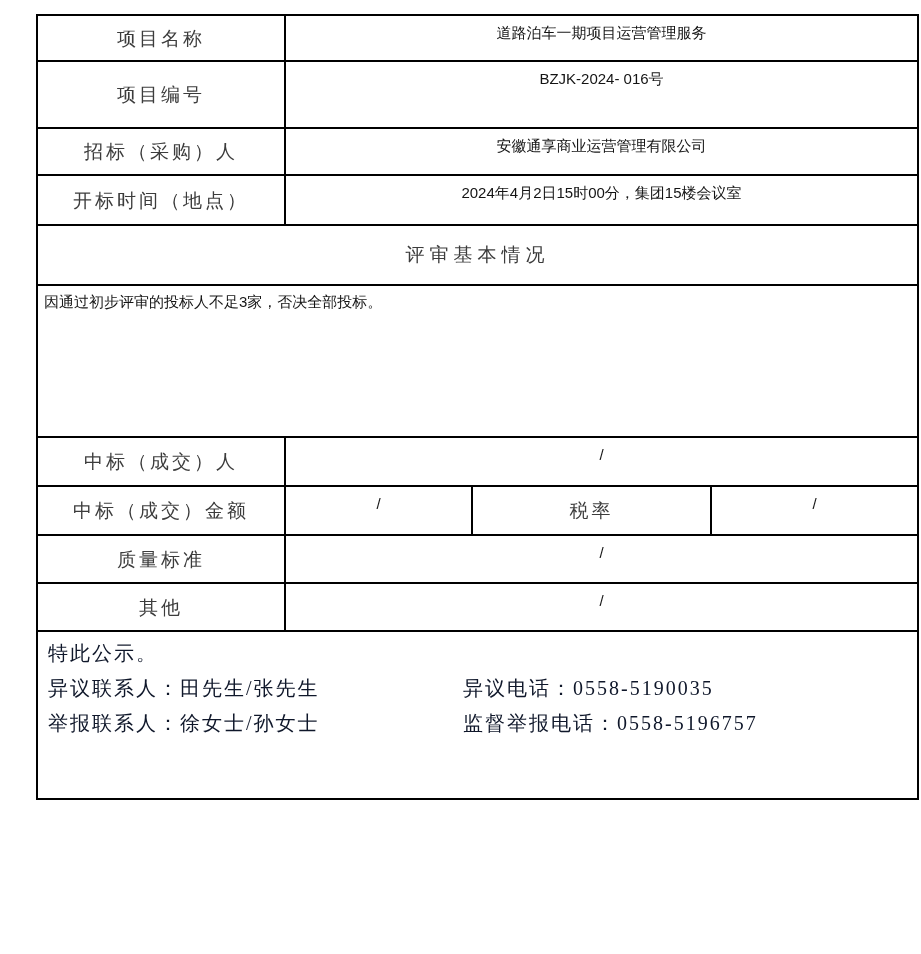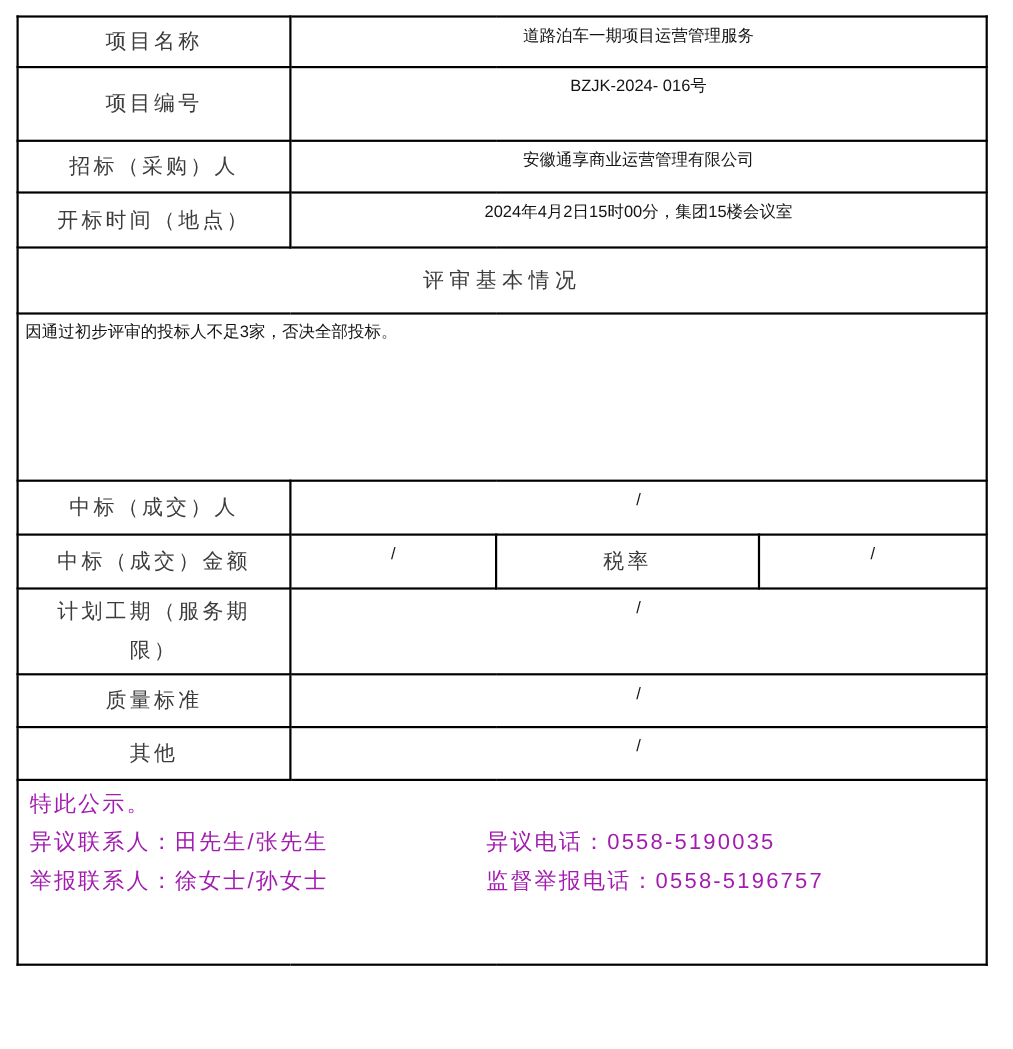--- a/index.html
+++ b/index.html
@@ -6,21 +6,21 @@
   html, body {
     margin: 0; padding: 0;
     width: 921px; height: 954px;
     background: #ffffff;
     font-family: "Liberation Serif", "DejaVu Serif", serif;
   }
   .page { position: relative; width: 921px; height: 954px; background:#fff; }
 
   table.doc-table {
     position: absolute;
-    left: 15px; top: 14px;
+    left: 36px; top: 14px;
     width: 881px;
     border-collapse: collapse;
     table-layout: fixed;
     background: #fff;
   }
   td {
     border: 2px solid #000;
     vertical-align: top;
     overflow: hidden;
   }
@@ -57,23 +57,23 @@
   }
   .review-cell {
     font-family: "Liberation Sans", "DejaVu Sans", sans-serif;
     font-size: 15px;
     color: #141414;
     text-align: left;
     padding: 5px 6px;
     line-height: 21px;
   }
   .footer-cell {
-    font-family: Liberation Sans, sans-serif;
+    font-family: Liberation Serif, serif;
     font-size: 20px;
-    color: #a21caf;
+    color: #0f172a;
     letter-spacing: 2px;
     padding: 4px 10px;
     line-height: 35px;
   }
   .footer-line { display: flex; }
   .footer-left { width: 368px; flex: 0 0 368px; }
   .footer-right { flex: 1; margin-left: 47px; }
 </style>
 </head>
 <body>
@@ -121,25 +121,20 @@
       <td class="value-cell" colspan="3">/</td>
     </tr>
 
     <tr style="height:49px">
       <td class="label-cell">中标（成交）金额</td>
       <td class="value-cell">/</td>
       <td class="label-cell">税率</td>
       <td class="value-cell">/</td>
     </tr>
 
-    <tr style="height:78px">
-      <td class="label-cell">计划工期（服务期
-限）</td>
-      <td class="value-cell" colspan="3">/</td>
-    </tr>
 
     <tr style="height:48px">
       <td class="label-cell">质量标准</td>
       <td class="value-cell" colspan="3">/</td>
     </tr>
 
     <tr style="height:48px">
       <td class="label-cell">其他</td>
       <td class="value-cell" colspan="3">/</td>
     </tr>

